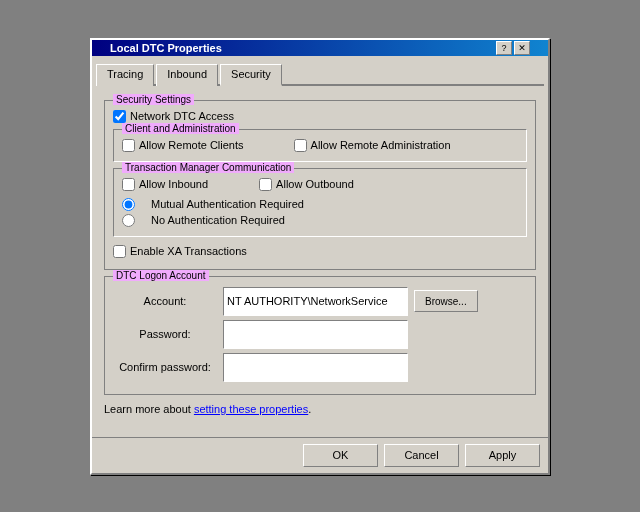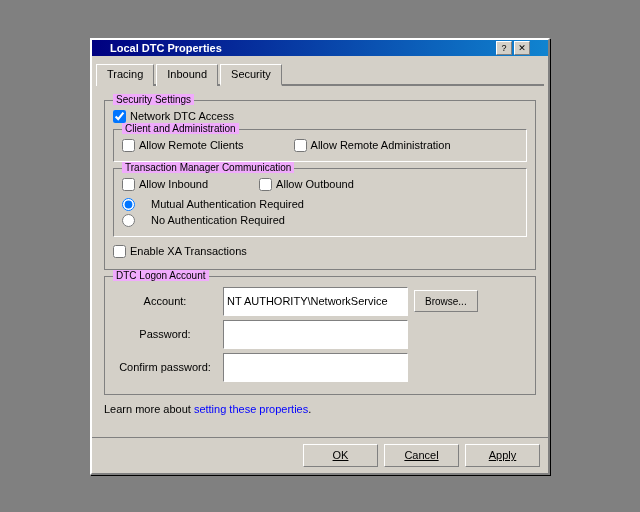--- a/index.html
+++ b/index.html
@@ -177,41 +177,41 @@
       background: #d4d0c8;
       border: 1px solid;
       border-color: #ffffff #808080 #808080 #ffffff;
       cursor: pointer;
       font-size: 10px;
       height: 22px;
     }
 
     .link {
       color: #0000ff;
+      text-decoration: underline;
       cursor: pointer;
     }
 
     .bottom-bar {
       display: flex;
       justify-content: flex-end;
       padding: 6px 8px;
       gap: 6px;
       border-top: 1px solid #808080;
       margin-top: 4px;
     }
 
     .action-btn {
       width: 75px;
       height: 23px;
       background: #d4d0c8;
       border: 1px solid;
       border-color: #ffffff #808080 #808080 #ffffff;
       cursor: pointer;
       font-size: 11px;
-      text-decoration: underline;
     }
 
     .info-row {
       margin: 6px 0 4px 0;
       padding: 2px 0;
     }
 
     .two-col {
       display: flex;
       gap: 20px;

